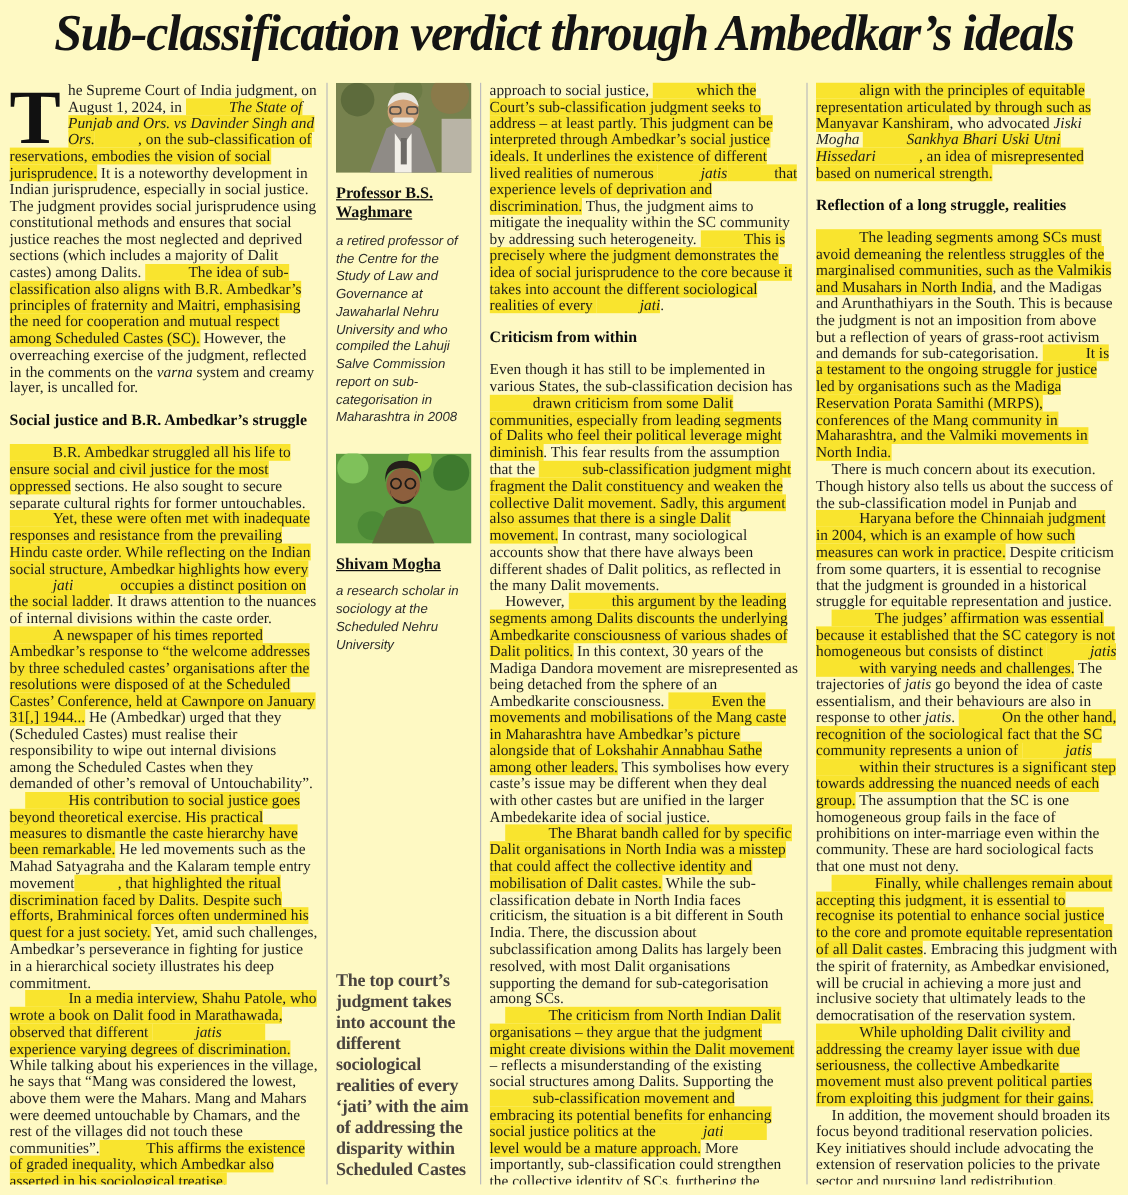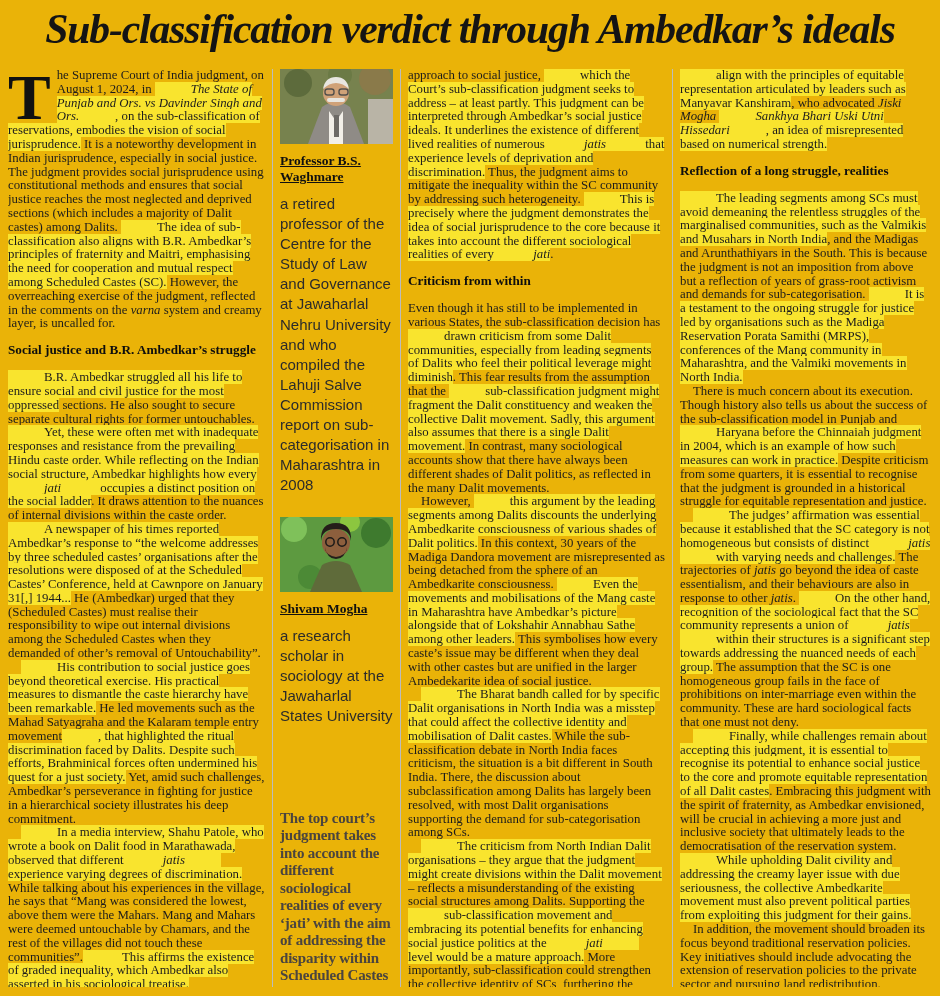--- a/index.html
+++ b/index.html
@@ -1,16 +1,16 @@
 <!DOCTYPE html>
 <html><head>
 <meta charset="utf-8">
 <style>
   html,body { margin:0; padding:0; background:#ffffff; }
-  .page { width:940px; height:996px; background:#eab308; overflow:hidden; margin:0 auto;
+  .page { width:940px; height:996px; background:#fef9c3; overflow:hidden; margin:0 auto;
           font-family:"Liberation Serif", serif; }
   .masthead { text-align:center; padding-top:4px; }
   .title { font-family:"Liberation Serif", serif; font-style:italic; font-weight:700;
            font-size:43px; letter-spacing:-1.2px; margin:0; color:#141414; white-space:nowrap;
            transform:scaleX(0.97); transform-origin:center; }
   .content { display:flex; padding:0 8px; margin-top:16px; height:918px; }
   .vrule { width:1px; background:#bcbcbc; margin:0 7px; flex:0 0 auto; }
   .col { overflow:hidden; }
   .col-1 { width:257px; }
   .col-3 { width:257px; }
@@ -20,22 +20,22 @@
   .para { margin:0; font-size:12.8px; line-height:13.8px; color:#1c1c1c; }
   .para.ind { text-indent:13px; }
   .subhead { font-size:13.2px; line-height:14px; margin:12px 0 14px; color:#0e0e0e; font-weight:700; }
   .hl { background:#f9e42e;padding-left:36px; }
   .it { font-style:italic; }
   .dropcap { float:left; font-size:64px; line-height:51px; font-weight:700; padding:3px 6px 0 0; color:#111; }
 
   .photo { width:113px; height:75px; display:block; }
   .author-name { font-size:13.5px; font-weight:700; text-decoration:underline; margin:9px 0 0;
                  line-height:1.22; color:#101010; }
-  .author-bio { font-family:"Liberation Sans", sans-serif; font-size:15px; line-height:1.34;
-                color:#2b2b2b; margin:8px 0 0; }
+  .author-bio { font-family:"Liberation Sans", sans-serif; font-size:11px; line-height:1.34;
+                color:#2b2b2b; margin:8px 0 0;font-style:italic; }
   .author-block { flex:0 0 auto; }
   .author-block.second { margin-top:22px; }
   .pull-quote { margin-top:auto; font-size:15px; line-height:1.17; color:#4a443f;
                 font-weight:700; letter-spacing:-0.2px; padding-bottom:2px; }
 </style>
 </head>
 <body>
 
 <div class="page">
   <div class="masthead">
@@ -84,41 +84,41 @@
           <circle cx="70" cy="5" r="10" fill="#8cc63f"></circle>
           <circle cx="30" cy="60" r="12" fill="#4c8a36"></circle>
           <path d="M30 75 L42 48 Q56 40 70 48 L82 75 Z" fill="#5f6b3a"></path>
           <circle cx="56" cy="26" r="14" fill="#8d5f3d"></circle>
           <path d="M41 24 Q40 6 56 6 Q72 6 71 24 Q70 12 56 12 Q42 12 41 24 Z" fill="#241e1a"></path>
           <path d="M45 30 Q47 42 56 42 Q65 42 67 30 Q67 38 56 40 Q45 38 45 30 Z" fill="#241e1a"></path>
           <circle cx="50" cy="25" r="4.2" fill="none" stroke="#1c1a18" stroke-width="1.5"></circle>
           <circle cx="62" cy="25" r="4.2" fill="none" stroke="#1c1a18" stroke-width="1.5"></circle>
         </svg>
         <p class="author-name">Shivam Mogha</p>
-        <p class="author-bio">a research scholar in sociology at the Jawaharlal States University</p>
+        <p class="author-bio">a research scholar in sociology at the Scheduled Nehru University</p>
       </div>
 
       <div class="pull-quote">The top court’s judgment takes into account the different sociological realities of every ‘jati’ with the aim of addressing the disparity within Scheduled Castes</div>
     </div>
 
     <div class="vrule"></div>
 
     <div class="col col-3">
         <p class="para"><span>approach to social justice, </span><span class="hl">which the Court’s sub-classification judgment seeks to address – at least partly. This judgment can be interpreted through Ambedkar’s social justice ideals. It underlines the existence of different lived realities of numerous </span><span class="hl it">jatis</span><span class="hl"> that experience levels of deprivation and discrimination.</span><span> Thus, the judgment aims to mitigate the inequality within the SC community by addressing such heterogeneity. </span><span class="hl">This is precisely where the judgment demonstrates the idea of social jurisprudence to the core because it takes into account the different sociological realities of every </span><span class="hl it">jati</span><span>.</span></p>
         <h3 class="subhead">Criticism from within</h3>
         <p class="para"><span>Even though it has still to be implemented in various States, the sub-classification decision has </span><span class="hl">drawn criticism from some Dalit communities, especially from leading segments of Dalits who feel their political leverage might diminish</span><span>. This fear results from the assumption that the </span><span class="hl">sub-classification judgment might fragment the Dalit constituency and weaken the collective Dalit movement. Sadly, this argument also assumes that there is a single Dalit movement.</span><span> In contrast, many sociological accounts show that there have always been different shades of Dalit politics, as reflected in the many Dalit movements.</span></p>
         <p class="para ind"><span>However, </span><span class="hl">this argument by the leading segments among Dalits discounts the underlying Ambedkarite consciousness of various shades of Dalit politics.</span><span> In this context, 30 years of the Madiga Dandora movement are misrepresented as being detached from the sphere of an Ambedkarite consciousness. </span><span class="hl">Even the movements and mobilisations of the Mang caste in Maharashtra have Ambedkar’s picture alongside that of Lokshahir Annabhau Sathe among other leaders.</span><span> This symbolises how every caste’s issue may be different when they deal with other castes but are unified in the larger Ambedekarite idea of social justice.</span></p>
         <p class="para ind"><span class="hl">The Bharat bandh called for by specific Dalit organisations in North India was a misstep that could affect the collective identity and mobilisation of Dalit castes.</span><span> While the sub-classification debate in North India faces criticism, the situation is a bit different in South India. There, the discussion about subclassification among Dalits has largely been resolved, with most Dalit organisations supporting the demand for sub-categorisation among SCs.</span></p>
         <p class="para ind"><span class="hl">The criticism from North Indian Dalit organisations – they argue that the judgment might create divisions within the Dalit movement</span><span> – reflects a misunderstanding of the existing social structures among Dalits. Supporting the </span><span class="hl">sub-classification movement and embracing its potential benefits for enhancing social justice politics at the </span><span class="hl it">jati</span><span class="hl"> level would be a mature approach.</span><span> More importantly, sub-classification could strengthen the collective identity of SCs, furthering the Ambedkarisation process by including those on the margins. It would also</span></p>
       </div>
 
     <div class="vrule"></div>
 
     <div class="col col-4">
-        <p class="para"><span class="hl">align with the principles of equitable representation articulated by leaders such as Manyavar Kanshiram</span><span>, who advocated </span><span class="it">Jiski Mogha </span><span class="hl it">Sankhya Bhari Uski Utni Hissedari</span><span class="hl">, an idea of misrepresented based on numerical strength.</span></p>
+        <p class="para"><span class="hl">align with the principles of equitable representation articulated by through such as Manyavar Kanshiram</span><span>, who advocated </span><span class="it">Jiski Mogha </span><span class="hl it">Sankhya Bhari Uski Utni Hissedari</span><span class="hl">, an idea of misrepresented based on numerical strength.</span></p>
         <h3 class="subhead">Reflection of a long struggle, realities</h3>
         <p class="para"><span class="hl">The leading segments among SCs must avoid demeaning the relentless struggles of the marginalised communities, such as the Valmikis and Musahars in North India</span><span>, and the Madigas and Arunthathiyars in the South. This is because the judgment is not an imposition from above but a reflection of years of grass-root activism and demands for sub-categorisation. </span><span class="hl">It is a testament to the ongoing struggle for justice led by organisations such as the Madiga Reservation Porata Samithi (MRPS), conferences of the Mang community in Maharashtra, and the Valmiki movements in North India.</span></p>
         <p class="para ind"><span>There is much concern about its execution. Though history also tells us about the success of the sub-classification model in Punjab and </span><span class="hl">Haryana before the Chinnaiah judgment in 2004, which is an example of how such measures can work in practice.</span><span> Despite criticism from some quarters, it is essential to recognise that the judgment is grounded in a historical struggle for equitable representation and justice.</span></p>
         <p class="para ind"><span class="hl">The judges’ affirmation was essential because it established that the SC category is not homogeneous but consists of distinct </span><span class="hl it">jatis</span><span class="hl"> with varying needs and challenges.</span><span> The trajectories of </span><span class="it">jatis</span><span> go beyond the idea of caste essentialism, and their behaviours are also in response to other </span><span class="it">jatis</span><span>. </span><span class="hl">On the other hand, recognition of the sociological fact that the SC community represents a union of </span><span class="hl it">jatis</span><span class="hl"> within their structures is a significant step towards addressing the nuanced needs of each group.</span><span> The assumption that the SC is one homogeneous group fails in the face of prohibitions on inter-marriage even within the community. These are hard sociological facts that one must not deny.</span></p>
         <p class="para ind"><span class="hl">Finally, while challenges remain about accepting this judgment, it is essential to recognise its potential to enhance social justice to the core and promote equitable representation of all Dalit castes</span><span>. Embracing this judgment with the spirit of fraternity, as Ambedkar envisioned, will be crucial in achieving a more just and inclusive society that ultimately leads to the democratisation of the reservation system. </span><span class="hl">While upholding Dalit civility and addressing the creamy layer issue with due seriousness, the collective Ambedkarite movement must also prevent political parties from exploiting this judgment for their gains.</span></p>
         <p class="para ind"><span>In addition, the movement should broaden its focus beyond traditional reservation policies. Key initiatives should include advocating the extension of reservation policies to the private sector and pursuing land redistribution. </span><span class="hl">These steps are crucial for advancing representation and securing material benefits for all Dalit communities.</span></p>
       </div>
 
   </div>
 </div>

